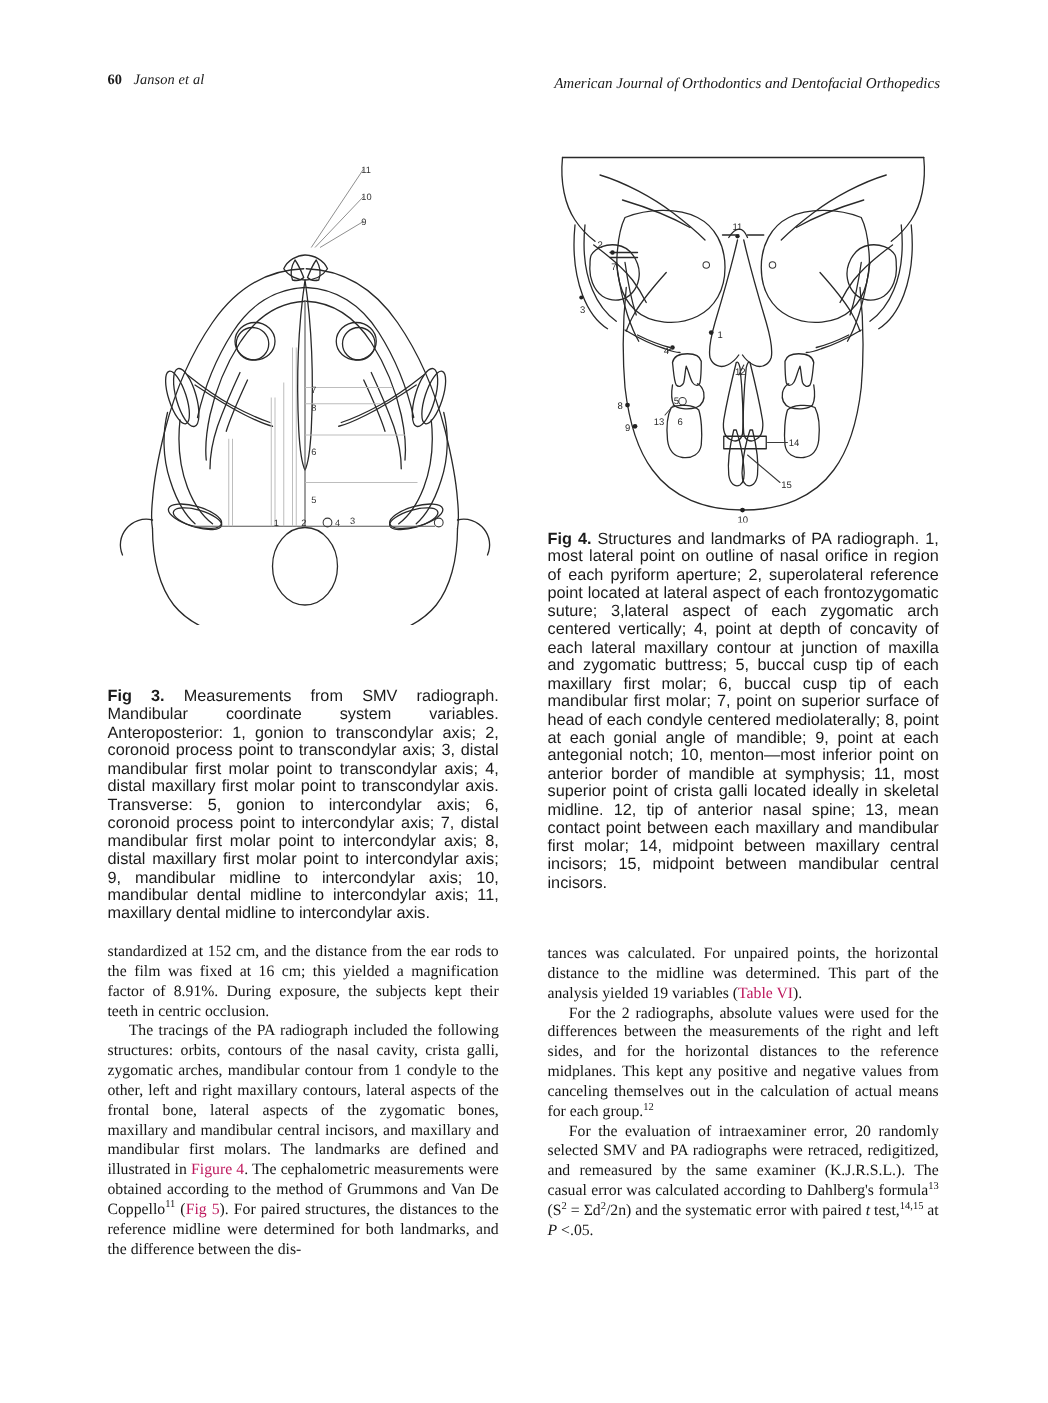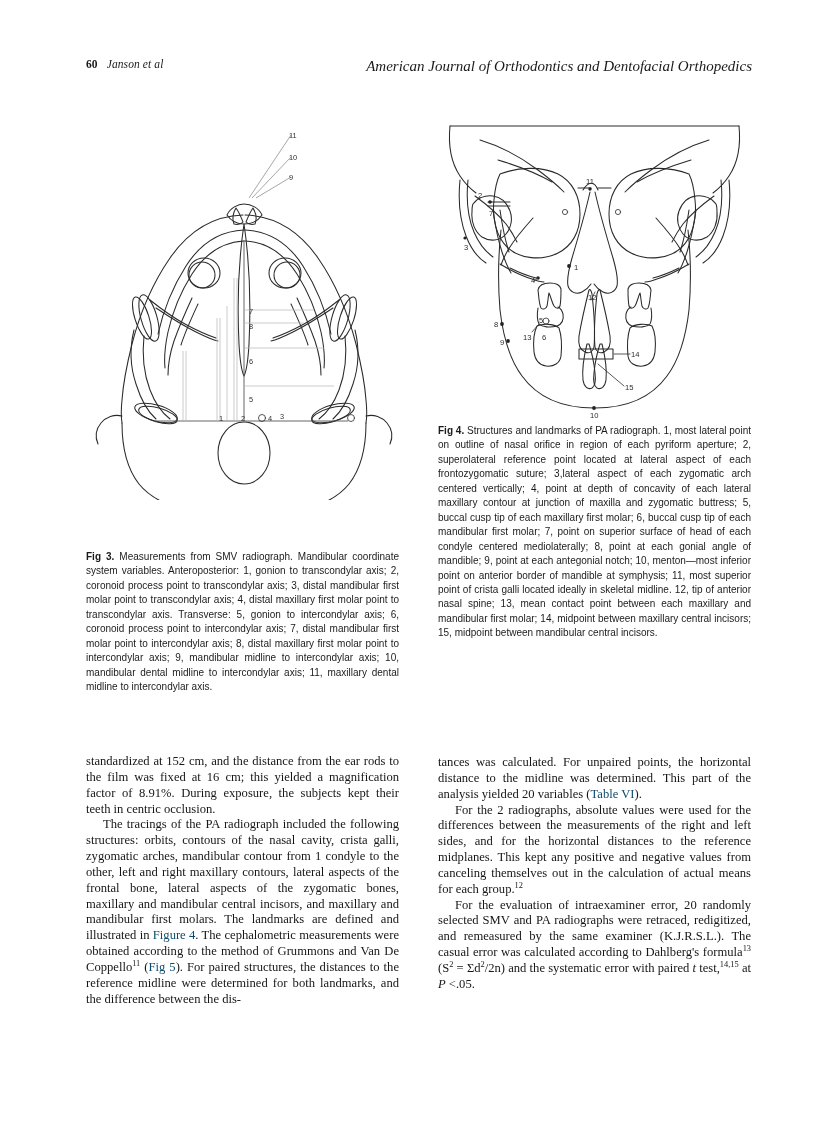--- a/index.html
+++ b/index.html
@@ -48,21 +48,21 @@
   }
   .rh-left .authors {
     font-style: italic;
   }
   .rh-right {
     position: absolute;
     right: 0;
     top: 0;
     text-align: center;
     font-style: italic;
-    font-size: 15px;
+    font-size: 12px;
     line-height: 16px;
     white-space: nowrap;
   }
 
   
   .col {
     position: absolute;
     width: 313px;
   }
   .col-left  { left: 86px;  top: 118px; }
@@ -73,21 +73,21 @@
     position: relative;
     width: 313px;
   }
   .fig3-box { height: 382px; }
   .fig4-box { height: 300px; }
   .figure-box svg { display: block; }
 
   
   .caption {
     font-family: "Liberation Sans", sans-serif;
-    font-size: 10px;
+    font-size: 13px;
     line-height: 14.45px;
     text-align: justify;
     color: #1b1b1b;
     margin: 0;
     -webkit-hyphens: none;
     hyphens: none;
   }
   .caption .lead { font-weight: bold; }
   .fig3-caption { position: absolute; left: 0; top: 396px; width: 313px; margin-top: 36px; }
   .fig4-caption { position: absolute; left: 0; top: 306px; width: 313px; }
@@ -100,21 +100,21 @@
     text-align: justify;
     color: #161616;
     margin: 0;
     -webkit-hyphens: none;
     hyphens: none;
   }
   .body-text p { margin: 0; }
   .body-text p.indent { text-indent: 17px; }
   .body-left  { position: absolute; left: 0; top: 636px; width: 313px; }
   .body-right { position: absolute; left: 0; top: 637px; width: 313px; }
-  .xref { color: #0c4a6e; }
+  .xref { color: #be185d; }
   sup { font-size: 8.4px; vertical-align: super; line-height: 0; }
   .body-text i { font-style: italic; }
 
   .ink { fill: none; stroke: #2a2a2a; stroke-width: 1.05; stroke-linecap: round; stroke-linejoin: round; }
   .ink-thin { fill: none; stroke: #3a3a3a; stroke-width: 0.85; stroke-linecap: round; stroke-linejoin: round; }
   .faint { fill: none; stroke: #b9b9b9; stroke-width: 0.75; }
   .faint2 { fill: none; stroke: #8f8f8f; stroke-width: 0.8; }
   .axis { fill: none; stroke: #555; stroke-width: 0.9; }
   .lbl { font-family: "Liberation Sans", sans-serif; font-size: 7.4px; fill: #333; }
   .lbl4 { font-family: "Liberation Sans", sans-serif; font-size: 7.6px; fill: #2b2b2b; }
@@ -398,19 +398,19 @@
           <text class="lbl4" x="136" y="152">1</text>
           <text class="lbl4" x="193" y="239">14</text>
           <text class="lbl4" x="187" y="272">15</text>
         </g>
       </svg>
     </div>
 
     <p class="caption fig4-caption"><span class="lead">Fig 4.</span><span> Structures and landmarks of PA radiograph. 1, most lateral point on outline of nasal orifice in region of each pyriform aperture; 2, superolateral reference point located at lateral aspect of each frontozygomatic suture; 3,lateral aspect of each zygomatic arch centered vertically; 4, point at depth of concavity of each lateral maxillary contour at junction of maxilla and zygomatic buttress; 5, buccal cusp tip of each maxillary first molar; 6, buccal cusp tip of each mandibular first molar; 7, point on superior surface of head of each condyle centered mediolaterally; 8, point at each gonial angle of mandible; 9, point at each antegonial notch; 10, menton—most inferior point on anterior border of mandible at symphysis; 11, most superior point of crista galli located ideally in skeletal midline. 12, tip of anterior nasal spine; 13, mean contact point between each maxillary and mandibular first molar; 14, midpoint between maxillary central incisors; 15, midpoint between mandibular central incisors.</span></p>
 
     <div class="body-text body-right">
-      <p><span>tances was calculated. For unpaired points, the horizontal distance to the midline was determined. This part of the analysis yielded 20 variables (</span><span class="xref">Table VI</span><span>).</span></p>
+      <p><span>tances was calculated. For unpaired points, the horizontal distance to the midline was determined. This part of the analysis yielded 19 variables (</span><span class="xref">Table VI</span><span>).</span></p>
       <p class="indent"><span>For the 2 radiographs, absolute values were used for the differences between the measurements of the right and left sides, and for the horizontal distances to the reference midplanes. This kept any positive and negative values from canceling themselves out in the calculation of actual means for each group.</span><sup>12</sup></p>
       <p class="indent"><span>For the evaluation of intraexaminer error, 20 randomly selected SMV and PA radiographs were retraced, redigitized, and remeasured by the same examiner (K.J.R.S.L.). The casual error was calculated according to Dahlberg's formula</span><sup>13</sup><span> (S</span><sup>2</sup><span> = Σd</span><sup>2</sup><span>/2n) and the systematic error with paired </span><i>t</i><span> test,</span><sup>14,15</sup><span> at </span><i>P</i><span> &lt;.05.</span></p>
     </div>
   </div>
 
 </div>
 
 </body></html>

